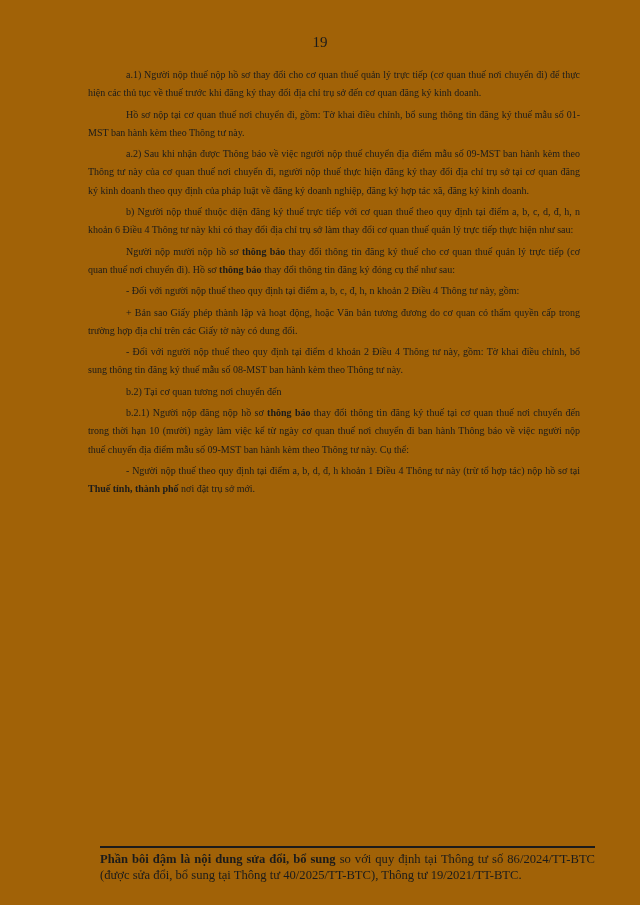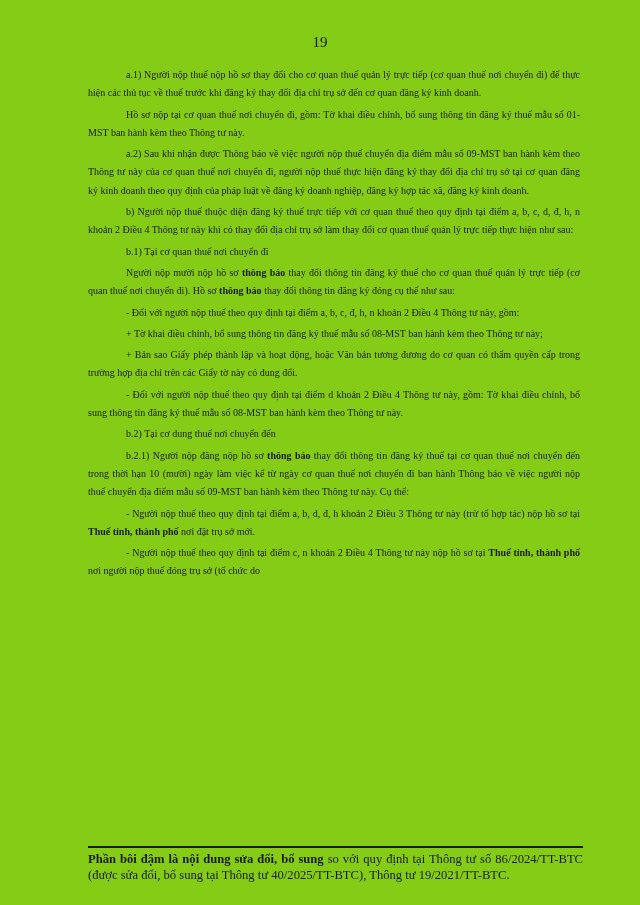--- a/index.html
+++ b/index.html
@@ -4,21 +4,21 @@
 <style>
   html, body {
     margin: 0;
     padding: 0;
     background: #ffffff;
   }
   .page {
     position: relative;
     width: 640px;
     height: 905px;
-    background: #84cc16;
+    background: #a16207;
     color: #1b1b1b;
     font-family: "Liberation Serif", "DejaVu Serif", serif;
     overflow: hidden;
     box-sizing: border-box;
   }
   .page-number {
     position: absolute;
     top: 33px;
     left: 0;
     width: 100%;
@@ -36,21 +36,21 @@
     text-align: justify;
   }
   .para {
     margin: 0 0 3px 0;
     text-indent: 38px;
   }
   .para b { font-weight: bold; }
   .footnote {
     position: absolute;
     top: 846px;
-    left: 88px;
+    left: 100px;
     width: 495px;
   }
   .footnote-rule {
     border-top: 2px solid #1b1b1b;
     height: 0;
     margin: 0 0 3px 0;
   }
   .footnote-text {
     margin: 0;
     font-size: 12.6px;
@@ -62,30 +62,27 @@
 </head>
 <body>
 
 <div class="page">
   <div class="page-number">19</div>
 
   <div class="doc-body">
       <p class="para"><span>a.1) Người nộp thuế nộp hồ sơ thay đổi cho cơ quan thuế quản lý trực tiếp (cơ quan thuế nơi chuyển đi) để thực hiện các thủ tục về thuế trước khi đăng ký thay đổi địa chỉ trụ sở đến cơ quan đăng ký kinh doanh.</span></p>
       <p class="para"><span>Hồ sơ nộp tại cơ quan thuế nơi chuyển đi, gồm: Tờ khai điều chỉnh, bổ sung thông tin đăng ký thuế mẫu số 01-MST ban hành kèm theo Thông tư này.</span></p>
       <p class="para"><span>a.2) Sau khi nhận được Thông báo về việc người nộp thuế chuyển địa điểm mẫu số 09-MST ban hành kèm theo Thông tư này của cơ quan thuế nơi chuyển đi, người nộp thuế thực hiện đăng ký thay đổi địa chỉ trụ sở tại cơ quan đăng ký kinh doanh theo quy định của pháp luật về đăng ký doanh nghiệp, đăng ký hợp tác xã, đăng ký kinh doanh.</span></p>
-      <p class="para"><span>b) Người nộp thuế thuộc diện đăng ký thuế trực tiếp với cơ quan thuế theo quy định tại điểm a, b, c, d, đ, h, n khoản 2 Điều 4 Thông tư này khi có thay đổi địa chỉ trụ sở làm thay đổi cơ quan thuế quản lý trực tiếp thực hiện như sau:</span></p>
-      <p class="para"><span>b.1) Tại cơ quan thuế nơi chuyển đi</span></p>
+      <p class="para"><span>b) Người nộp thuế thuộc diện đăng ký thuế trực tiếp với cơ quan thuế theo quy định tại điểm a, b, c, d, đ, h, n khoản 6 Điều 4 Thông tư này khi có thay đổi địa chỉ trụ sở làm thay đổi cơ quan thuế quản lý trực tiếp thực hiện như sau:</span></p>
       <p class="para"><span>Người nộp mười nộp hồ sơ </span><b>thông báo</b><span> thay đổi thông tin đăng ký thuế cho cơ quan thuế quản lý trực tiếp (cơ quan thuế nơi chuyển đi). Hồ sơ </span><b>thông báo</b><span> thay đổi thông tin đăng ký đóng cụ thể như sau:</span></p>
       <p class="para"><span>- Đối với người nộp thuế theo quy định tại điểm a, b, c, đ, h, n khoản 2 Điều 4 Thông tư này, gồm:</span></p>
-      <p class="para"><span>+ Tờ khai điều chỉnh, bổ sung thông tin đăng ký thuế mẫu số 08-MST ban hành kèm theo Thông tư này;</span></p>
       <p class="para"><span>+ Bản sao Giấy phép thành lập và hoạt động, hoặc Văn bản tương đương do cơ quan có thẩm quyền cấp trong trường hợp địa chỉ trên các Giấy tờ này có dung đổi.</span></p>
       <p class="para"><span>- Đối với người nộp thuế theo quy định tại điểm d khoản 2 Điều 4 Thông tư này, gồm: Tờ khai điều chỉnh, bổ sung thông tin đăng ký thuế mẫu số 08-MST ban hành kèm theo Thông tư này.</span></p>
-      <p class="para"><span>b.2) Tại cơ dung thuế nơi chuyển đến</span></p>
+      <p class="para"><span>b.2) Tại cơ quan tương nơi chuyển đến</span></p>
       <p class="para"><span>b.2.1) Người nộp đăng nộp hồ sơ </span><b>thông báo</b><span> thay đổi thông tin đăng ký thuế tại cơ quan thuế nơi chuyển đến trong thời hạn 10 (mười) ngày làm việc kể từ ngày cơ quan thuế nơi chuyển đi ban hành Thông báo về việc người nộp thuế chuyển địa điểm mẫu số 09-MST ban hành kèm theo Thông tư này. Cụ thể:</span></p>
-      <p class="para"><span>- Người nộp thuế theo quy định tại điểm a, b, d, đ, h khoản 2 Điều 3 Thông tư này (trừ tổ hợp tác) nộp hồ sơ tại </span><b>Thuế tỉnh, thành phố</b><span> nơi đặt trụ sở mới.</span></p>
-      <p class="para"><span>- Người nộp thuế theo quy định tại điểm c, n khoản 2 Điều 4 Thông tư này nộp hồ sơ tại </span><b>Thuế tỉnh, thành phố</b><span> nơi người nộp thuế đóng trụ sở (tổ chức do</span></p>
+      <p class="para"><span>- Người nộp thuế theo quy định tại điểm a, b, d, đ, h khoản 1 Điều 4 Thông tư này (trừ tổ hợp tác) nộp hồ sơ tại </span><b>Thuế tỉnh, thành phố</b><span> nơi đặt trụ sở mới.</span></p>
     </div>
 
   <div class="footnote">
     <div class="footnote-rule"></div>
     <p class="footnote-text"><b>Phần bôi đậm là nội dung sửa đổi, bổ sung</b><span> so với quy định tại Thông tư số 86/2024/TT-BTC (được sửa đổi, bổ sung tại Thông tư 40/2025/TT-BTC), Thông tư 19/2021/TT-BTC.</span></p>
   </div>
 </div>
 
 </body></html>

